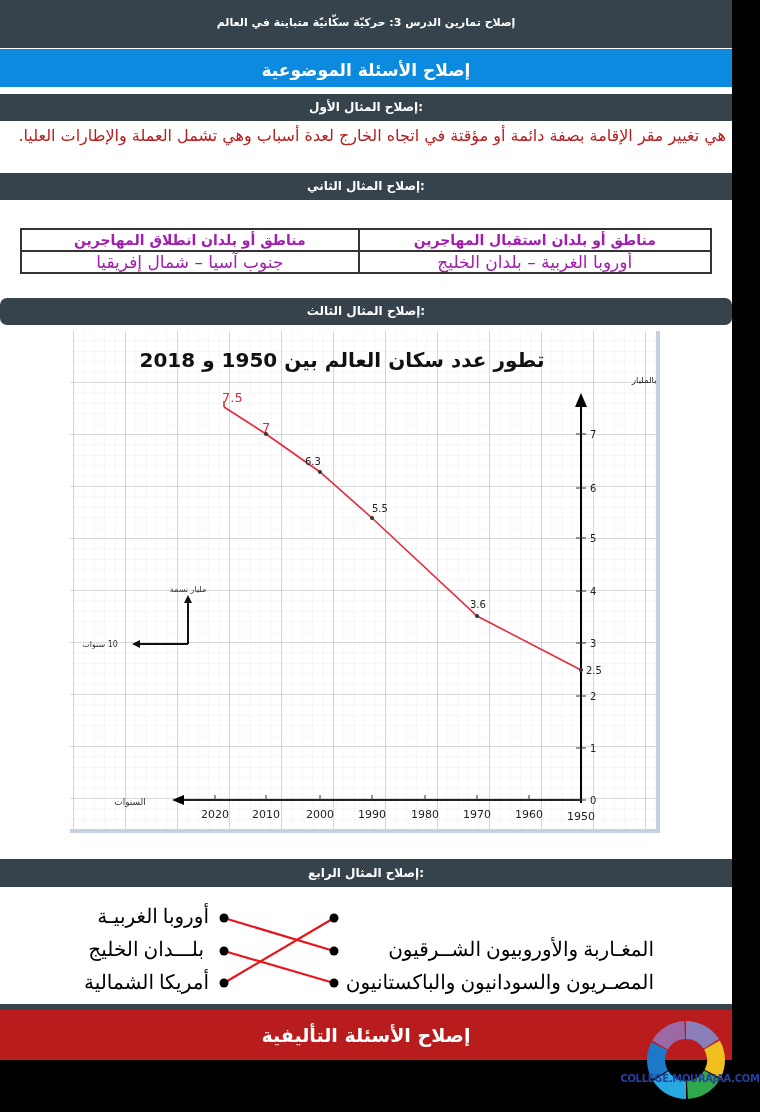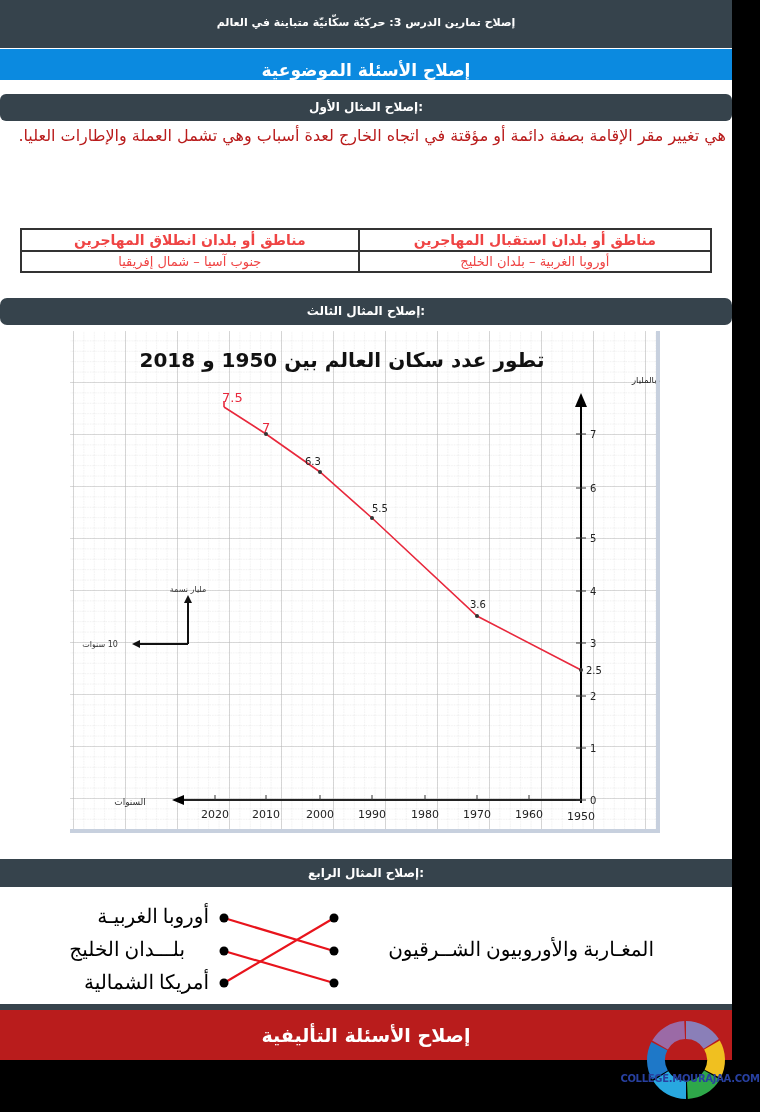--- a/index.html
+++ b/index.html
@@ -4,45 +4,46 @@
 <style>
   html, body { margin:0; padding:0; }
   body { width:760px; height:1112px; background:#000; position:relative; overflow:hidden;
          font-family:"DejaVu Sans", sans-serif; }
   .page { position:absolute; left:0; top:0; width:732px; height:1112px; background:#fff; }
   .bar { position:absolute; left:0; width:732px; color:#fff; text-align:center; direction:rtl; }
   .bar-dark { background:#36434c; }
   .bar-blue { background:#0b8ae0; }
   .bar-blue2 { background:#b91c1c; }
   .title-bar { top:0; height:48px; line-height:46px; font-size:11px; font-weight:bold; }
-  .section-bar { top:49px; height:31px; line-height:43px; font-size:17px; font-weight:bold; }
+  .section-bar { top:49px; height:38px; line-height:43px; font-size:17px; font-weight:bold; }
   .sub-bar { height:27px; line-height:27px; font-size:12px; font-weight:bold; }
   .para { position:absolute; left:6px; top:125px; width:720px; direction:rtl; text-align:justify;
           font-size:16px; line-height:21px; color:#b91c1c; }
   table.mig { position:absolute; left:20px; top:228px; width:692px; border-collapse:collapse; direction:rtl; }
-  table.mig th, table.mig td { border:2px solid #333; text-align:center; padding:0 4px; color:#ef4444; }
+  table.mig th, table.mig td { border:2px solid #333; text-align:center; padding:0 4px; color:#a21caf; }
   table.mig th { font-size:14px; font-weight:bold; height:20px; }
-  table.mig td { font-size:13px; height:19px; }
+  table.mig td { font-size:17px; height:19px; }
   .chart-wrap { position:absolute; left:70px; top:331px; width:590px; height:502px; }
   .black-bottom { position:absolute; left:0; top:1060px; width:732px; height:52px; background:#000; }
   .match { position:absolute; left:0; top:890px; width:732px; height:115px; }
   .m-item { position:absolute; font-family:"Liberation Serif", serif; font-size:20px; color:#000; direction:rtl; white-space:nowrap;text-align:center; }
   .logo { position:absolute; left:620px; top:1010px; width:140px; height:74px; }
 </style>
 </head>
 <body>
 
 <div class="page">
 
   <div class="bar bar-dark title-bar">إصلاح تمارين الدرس 3: حركيّة سكّانيّة متباينة في العالم</div>
   <div class="bar bar-blue section-bar">إصلاح الأسئلة الموضوعية</div>
 
-  <div class="bar bar-dark sub-bar" style="top:94px;border-radius:6px;">:إصلاح المثال الأول</div>
+  <div class="bar bar-dark sub-bar" style="top:94px;">:إصلاح المثال الأول</div>
   <div class="para">هي تغيير مقر الإقامة بصفة دائمة أو مؤقتة في اتجاه الخارج لعدة أسباب وهي تشمل العملة والإطارات العليا.</div>
 
+  <div class="bar bar-dark sub-bar" style="top:173px;">:إصلاح المثال الثاني</div>
 
   <table class="mig">
     <tbody>
         <tr>
       <th>مناطق أو بلدان استقبال المهاجرين</th>
       <th>مناطق أو بلدان انطلاق المهاجرين</th>
     </tr>
     <tr>
       <td>أوروبا الغربية – بلدان الخليج</td>
       <td>جنوب آسيا – شمال إفريقيا</td>
@@ -157,22 +158,23 @@
       <g fill="#000">
         <circle cx="334" cy="28" r="4.5"></circle>
           <circle cx="334" cy="61" r="4.5"></circle>
           <circle cx="334" cy="93" r="4.5"></circle>
         <circle cx="224" cy="28" r="4.5"></circle>
           <circle cx="224" cy="61" r="4.5"></circle>
           <circle cx="224" cy="93" r="4.5"></circle>
       </g>
     </svg>
     <div class="m-item" style="right:78px; top:47px;">المغـاربة والأوروبيون الشــرقيون</div>
+    <div class="m-item" style="right:78px; top:80px;">المصـريون والسودانيون والباكستانيون</div>
     <div class="m-item" style="right:523px; top:14px;">أوروبا الغربيـة</div>
-    <div class="m-item" style="right:547px; top:47px;">بلـــدان الخليج</div>
+    <div class="m-item" style="right:528px; top:47px;">بلـــدان الخليج</div>
     <div class="m-item" style="right:523px; top:80px;">أمريكا الشمالية</div>
   </div>
 
   <div class="bar bar-dark" style="top:1004px; height:8px;"></div>
   <div class="bar bar-blue2" style="top:1010px; height:50px; line-height:50px; font-size:19px; font-weight:bold;">إصلاح الأسئلة التأليفية</div>
   <div class="black-bottom"></div>
 </div>
 
 <div class="logo">
   <svg width="140" height="102" viewBox="0 0 140 102" xmlns="http://www.w3.org/2000/svg">

